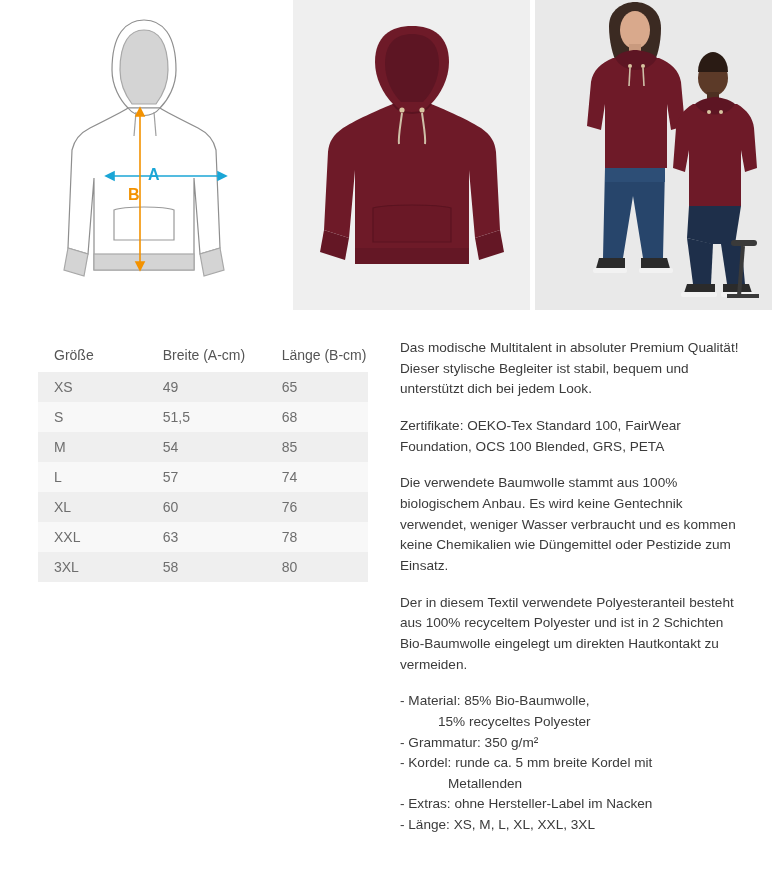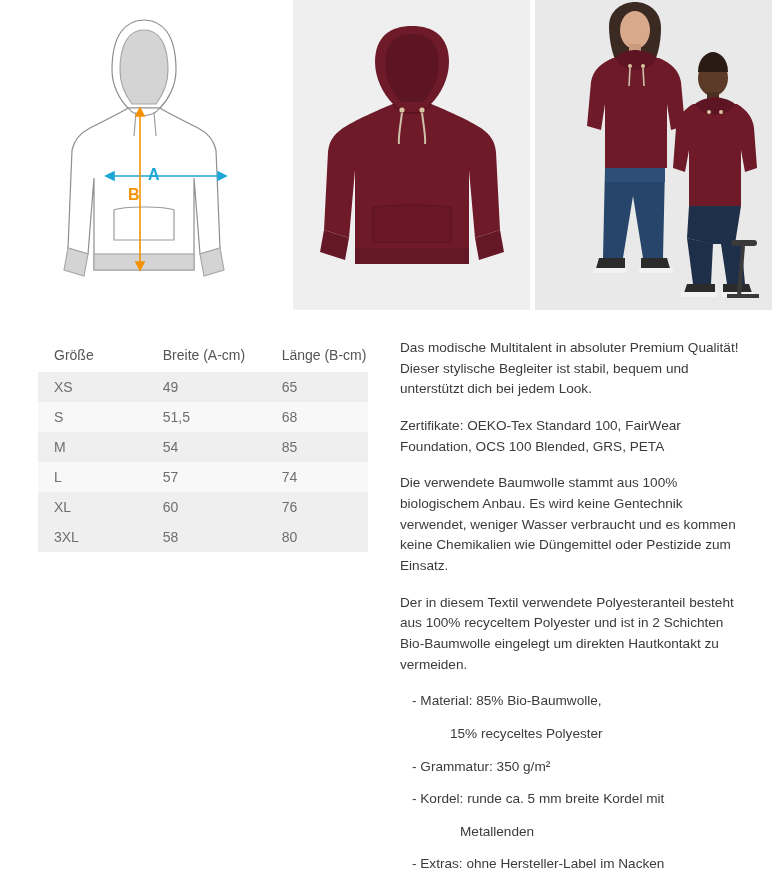--- a/index.html
+++ b/index.html
@@ -109,21 +109,21 @@
     line-height: 1.4;
   }
 
   
   .desc {
     font-size: 13.6px;
     line-height: 1.52;
     color: #3b3b3b;
   }
   .desc p { margin: 0 0 16px 0; }
-  .desc p.spec { margin: 12px; }
+  .desc p.spec { margin: 0; }
   .desc .indent { display: inline-block; padding-left: 38px; }
   .desc .indent2 { display: inline-block; padding-left: 48px; }
 </style>
 </head>
 <body>
 
 <div class="image-row">
 
   <div class="img-panel panel-tech">
     <div class="tech-wrap">
@@ -279,20 +279,25 @@
         </tr>
         <tr class="even">
           <td class="c0">L</td>
           <td class="c1">57</td>
           <td class="c2">74</td>
         </tr>
         <tr class="odd">
           <td class="c0">XL</td>
           <td class="c1">60</td>
           <td class="c2">76</td>
+        </tr>
+        <tr class="even">
+          <td class="c0">XXL</td>
+          <td class="c1">63</td>
+          <td class="c2">78</td>
         </tr>
         <tr class="odd">
           <td class="c0">3XL</td>
           <td class="c1">58</td>
           <td class="c2">80</td>
         </tr>
       </tbody>
     </table>
 
   </div>

